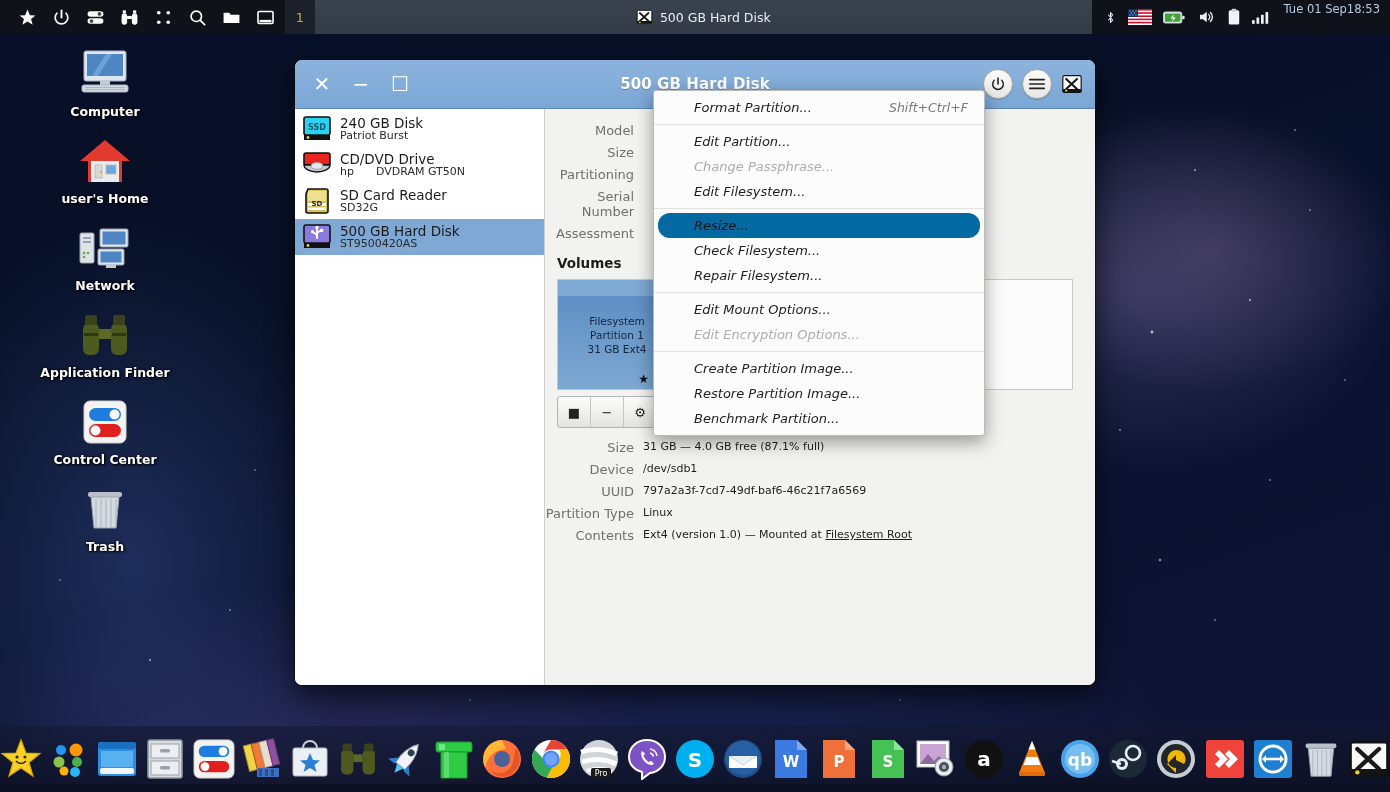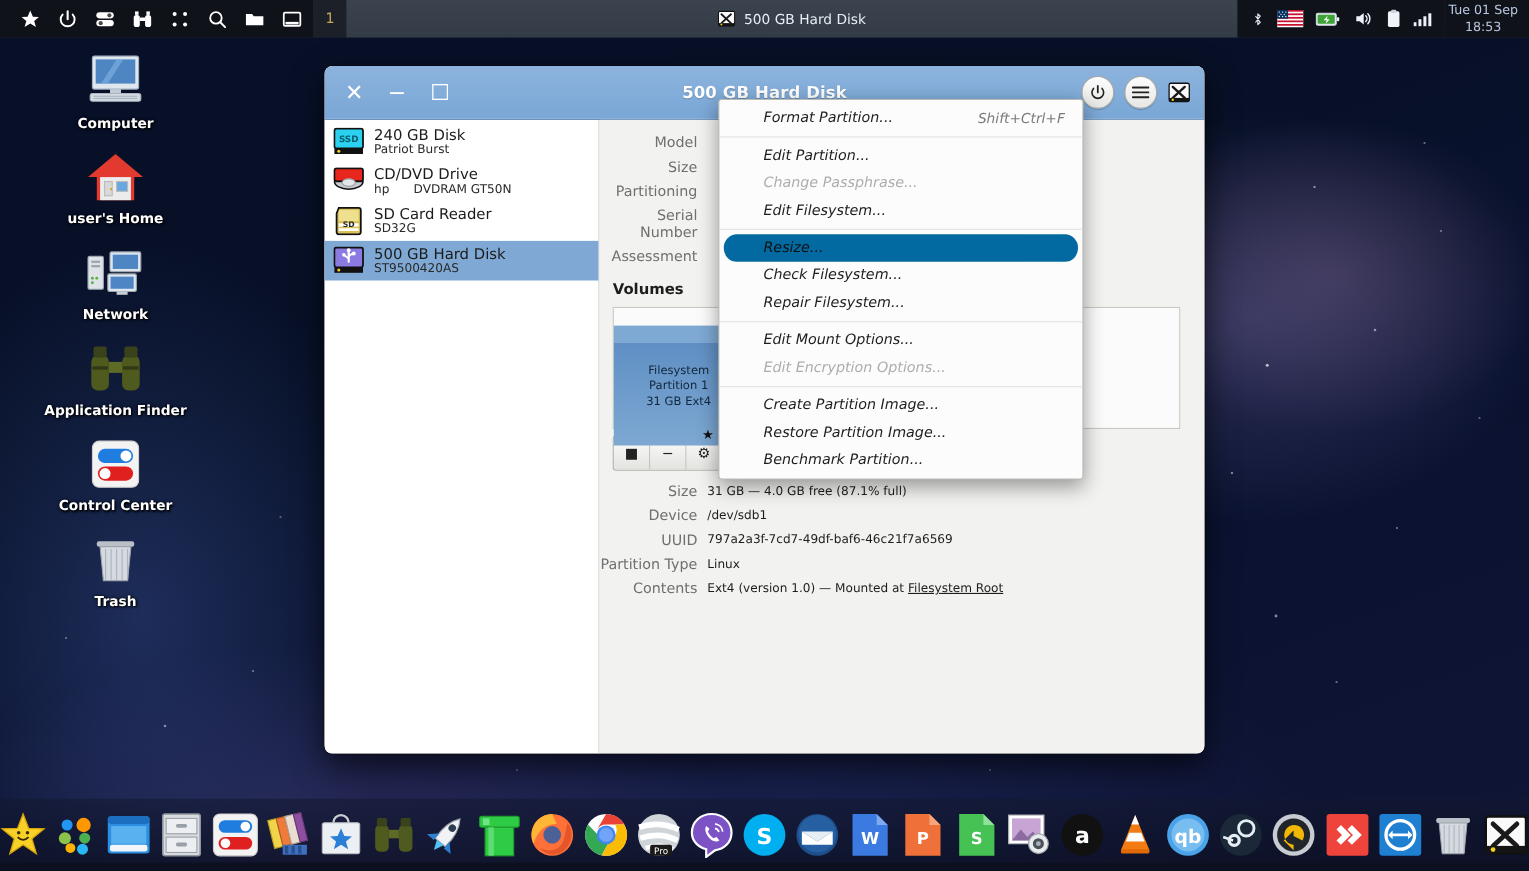--- a/index.html
+++ b/index.html
@@ -51,22 +51,22 @@
   .task-btn {
     display: flex; align-items: center; gap: 7px;
     color: #e9eef5; font-size: 12.5px; padding: 3px 10px;
   }
   .tray {
     height: 34px; background:#0f1218; display:flex; align-items:center; gap:11px;
     padding: 0 10px 0 12px;
   }
   .clock {
     background: #0f1218; color:#b9c8e2; font-size: 11.5px; line-height: 15px;
-    text-align: center; padding: 2px 10px 2px 4px; height:34px;
-    display:flex; flex-direction:column; justify-content:center;
+    text-align: right; padding: 2px 10px 2px 4px; height:34px;
+    display:flex; flex-direction:row; justify-content:center;
   }
 
   
   .desk-icons { position:absolute; left:40px; top:48px; width: 130px; z-index: 5; }
   .desk-icon { width:130px; margin-bottom: 16px; text-align:center; cursor:default; }
   .desk-icon .glyph { height: 52px; display:flex; align-items:center; justify-content:center; }
   .desk-icon .lbl {
     color:#fff; font-size: 12.5px; font-weight: bold; line-height: 15px;
     text-shadow: 0 0 3px #000, 1px 1px 2px #000; margin-top: 4px;
   }
@@ -117,21 +117,21 @@
   .detail { flex:1; background:#f2f2f0; padding: 14px 22px 0 0; position:relative; }
   .kv { display:flex; margin-bottom: 7px; }
   .kv .k { width: 98px; text-align:right; color:#6f6f6f; font-size: 13px; padding-right: 9px; }
   .kv .v { color:#1d1d1d; font-size: 11px; }
   .vol-head { font-size: 13.5px; font-weight:bold; color:#1d1d1d; margin: 14px 0 8px 0; padding-left: 12px; }
   .vol-box {
     margin-left: 12px; background:#fbfbfb; border:1px solid #c8c8c4;
     height: 111px; position:relative;
   }
   .part {
-    position:absolute; left:0; top:16px; width: 118px; height: 109px;
+    position:absolute; left:0; top:0; width: 118px; height: 109px;
     background: linear-gradient(#7ea9d3 0 16px, #5f8fc4 16px, #7da8d2 100%);
     display:flex; flex-direction:column; align-items:center; justify-content:center;
     color:#12263b; font-size: 10.5px; line-height: 14px; text-align:center;
   }
   .part .marks { position:absolute; right: 8px; bottom: 3px; font-size: 12px; color:#101010; letter-spacing:2px; }
   .vol-toolbar {
     margin-left: 12px; margin-top: 6px; display:flex; width: 100px;
     border:1px solid #b4b4b0; border-radius:3px; overflow:hidden;
     background: linear-gradient(#fcfcfc,#e3e3e0);
   }

